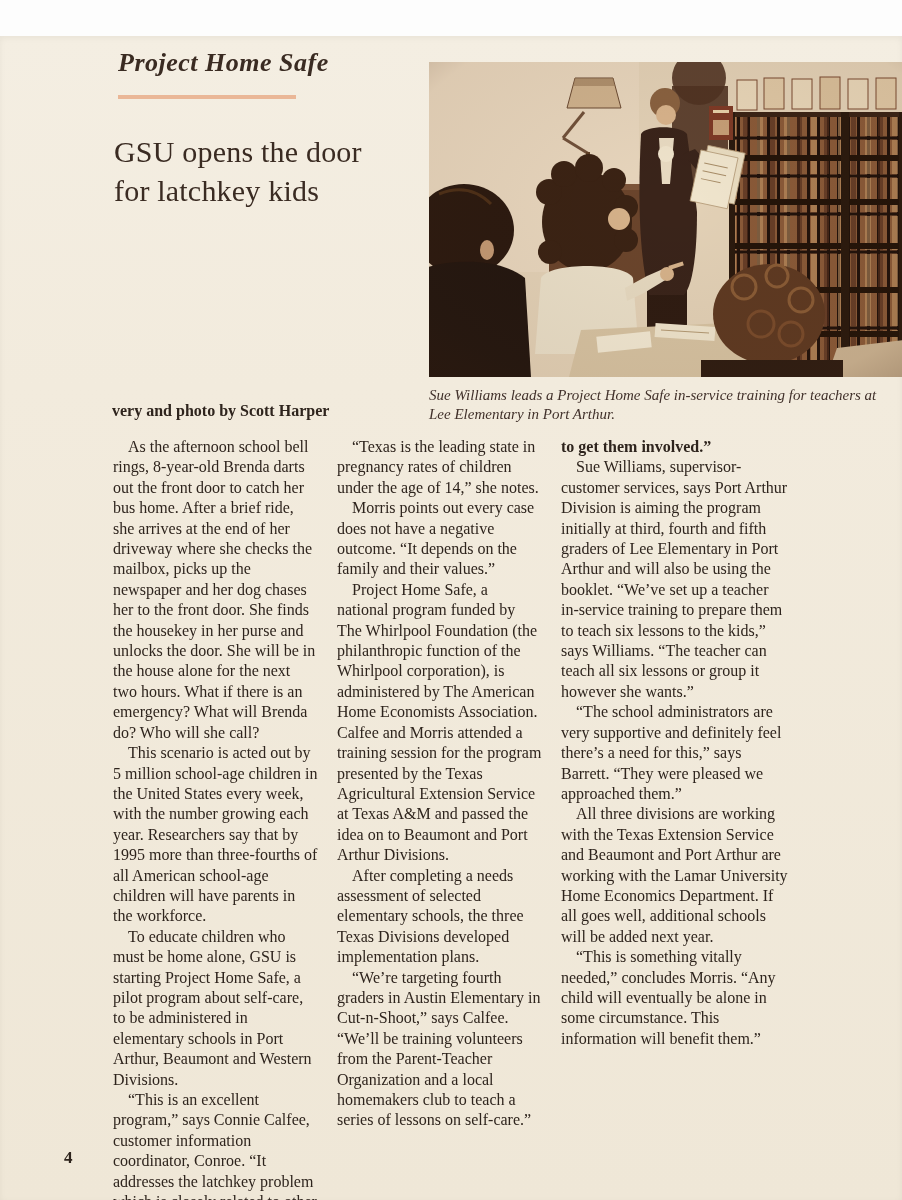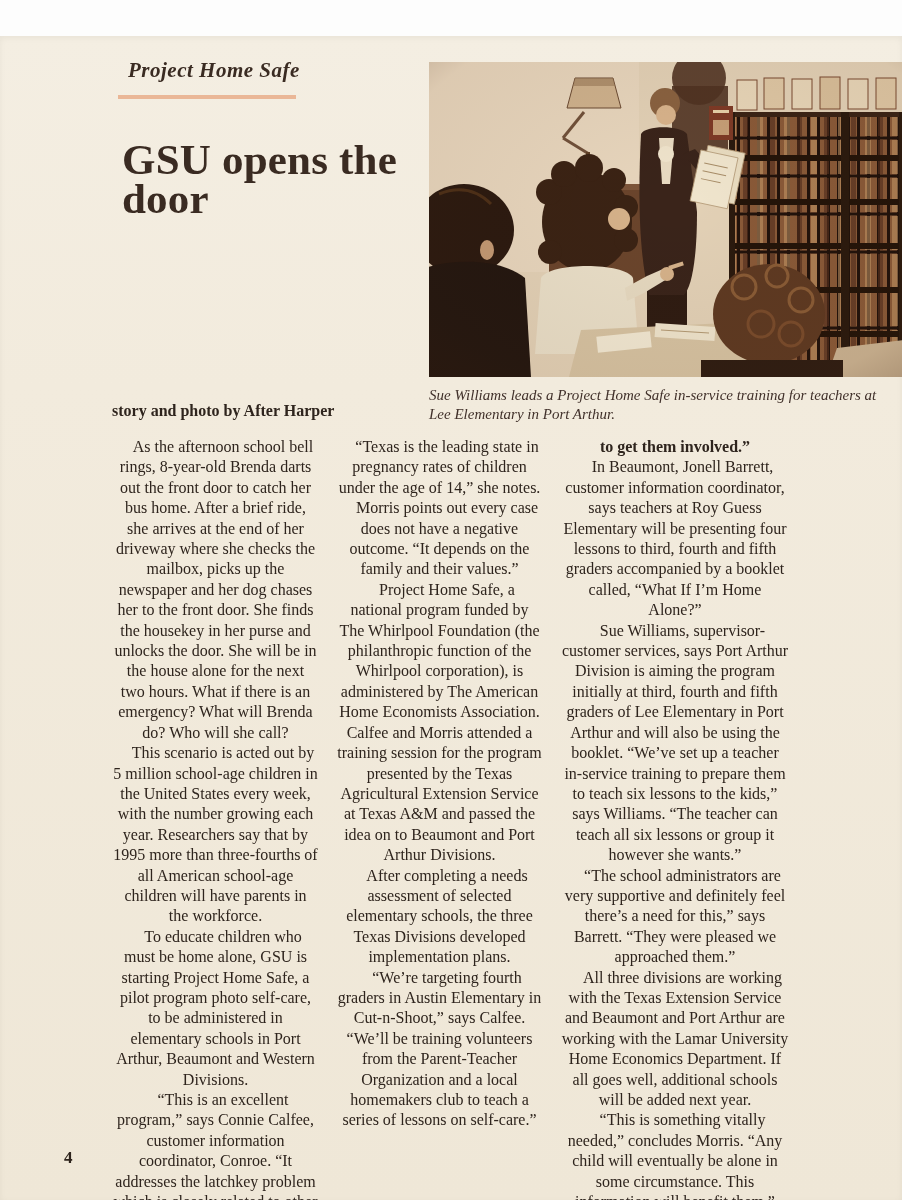--- a/index.html
+++ b/index.html
@@ -12,68 +12,69 @@
     width:902px;height:1200px;position:relative;background:#fdfdfd;
     font-family:"Liberation Serif","DejaVu Serif",serif;color:var(--ink);
     overflow:hidden;
   }
   .paper{
     position:absolute;left:0;top:36px;width:902px;height:1164px;
     background:linear-gradient(180deg,#f4eee2 0%,var(--paper) 30%,#efe7d7 100%);
     box-shadow:inset 0 2px 6px rgba(0,0,0,0.05);
   }
   .section-label{
-    position:absolute;left:118px;top:12px;margin:10px;
-    font-size:21px;font-style:italic;font-weight:600;color:var(--headline-ink);
+    position:absolute;left:118px;top:12px;margin:0;
+    font-size:26px;font-style:italic;font-weight:600;color:var(--headline-ink);
     letter-spacing:0.5px;white-space:nowrap;
   }
   .accent-rule{
     position:absolute;left:118px;top:59px;width:178px;height:4px;
     background:var(--accent-rule);
   }
   .headline{
-    position:absolute;left:114px;top:96px;margin:8px;width:320px;
-    font-size:43px;line-height:39px;font-weight:700;color:var(--headline-ink);
+    position:absolute;left:114px;top:96px;margin:0;width:320px;
+    font-size:30px;line-height:39px;font-weight:400;color:var(--headline-ink);
     letter-spacing:0.2px;
   }
   .headline span{display:block;}
   .photo-figure{position:absolute;left:417px;top:14px;width:476px;margin:12px;}
   .photo-frame{width:476px;height:315px;display:block;background:#e3d1b6;}
   .photo-caption{
     display:block;margin-top:9px;width:472px;
     font-size:15px;line-height:19px;font-style:italic;color:var(--caption-ink);
   }
   .byline{
     position:absolute;left:112px;top:366px;
     font-size:16px;font-weight:bold;color:var(--ink);white-space:nowrap;
   }
   .columns{
     position:absolute;left:113px;top:401px;width:676px;
     display:flex;gap:19px;align-items:flex-start;
   }
   .col{font-size:16px;line-height:20.4px;color:var(--ink);}
   .col-1,.col-2{width:205px;}
   .col-3{width:228px;}
-  .col p{margin:0;text-indent:15px;text-align:center;}
+  .col p{margin:0;text-indent:15px;text-align:left;}
   .col p.no-indent{text-indent:0;font-weight:bold;}
   .page-number{
     position:absolute;left:64px;top:1112px;
     font-size:17px;font-weight:bold;color:var(--ink);
   }
 </style>
 </head>
 <body>
 
 <div class="paper">
 
   <h2 class="section-label">Project Home Safe</h2>
   <div class="accent-rule"></div>
 
   <h1 class="headline">
     <span>GSU opens the door</span>
+    <span>for latchkey kids</span>
   </h1>
 
   <figure class="photo-figure">
     <svg class="photo-frame" viewBox="0 0 476 315" xmlns="http://www.w3.org/2000/svg">
       <defs>
         <pattern id="books" patternUnits="userSpaceOnUse" width="10" height="38">
           <rect x="0" y="0" width="10" height="38" fill="#21120b"></rect>
           <rect x="1" y="1.5" width="7" height="35" fill="#8a5a38"></rect>
         </pattern>
         <pattern id="books2" patternUnits="userSpaceOnUse" width="27" height="38">
@@ -202,41 +203,40 @@
         <circle cx="332" cy="262" r="13" fill="none" stroke="#7a4c2c" stroke-width="3"></circle>
         <circle cx="362" cy="272" r="12" fill="none" stroke="#7a4c2c" stroke-width="3"></circle>
         <rect x="272" y="298" width="142" height="17" fill="#2f1d12"></rect>
       </g>
 
       <rect x="0" y="0" width="476" height="315" fill="url(#vig)"></rect>
     </svg>
     <figcaption class="photo-caption">Sue Williams leads a Project Home Safe in-service training for teachers at Lee Elementary in Port Arthur.</figcaption>
   </figure>
 
-  <div class="byline">story and photo by After Harper</div>
+  <div class="byline">very and photo by Scott Harper</div>
 
   <div class="columns">
     <div class="col col-1">
       <p>As the afternoon school bell rings, 8-year-old Brenda darts out the front door to catch her bus home. After a brief ride, she arrives at the end of her driveway where she checks the mailbox, picks up the newspaper and her dog chases her to the front door. She finds the housekey in her purse and unlocks the door. She will be in the house alone for the next two hours. What if there is an emergency? What will Brenda do? Who will she call?</p>
       <p>This scenario is acted out by 5 million school-age children in the United States every week, with the number growing each year. Researchers say that by 1995 more than three-fourths of all American school-age children will have parents in the workforce.</p>
-      <p>To educate children who must be home alone, GSU is starting Project Home Safe, a pilot program photo self-care, to be administered in elementary schools in Port Arthur, Beaumont and Western Divisions.</p>
+      <p>To educate children who must be home alone, GSU is starting Project Home Safe, a pilot program about self-care, to be administered in elementary schools in Port Arthur, Beaumont and Western Divisions.</p>
       <p>“This is an excellent program,” says Connie Calfee, customer information coordinator, Conroe. “It addresses the latchkey problem which is closely related to other social problems such as juvenile delinquency and teen pregnancy. It really effects everyone.”</p>
 
     </div>
     <div class="col col-2">
       <p>“Texas is the leading state in pregnancy rates of children under the age of 14,” she notes.</p>
       <p>Morris points out every case does not have a negative outcome. “It depends on the family and their values.”</p>
       <p>Project Home Safe, a national program funded by The Whirlpool Foundation (the philanthropic function of the Whirlpool corporation), is administered by The American Home Economists Association. Calfee and Morris attended a training session for the program presented by the Texas Agricultural Extension Service at Texas A&amp;M and passed the idea on to Beaumont and Port Arthur Divisions.</p>
       <p>After completing a needs assessment of selected elementary schools, the three Texas Divisions developed implementation plans.</p>
       <p>“We’re targeting fourth graders in Austin Elementary in Cut-n-Shoot,” says Calfee. “We’ll be training volunteers from the Parent-Teacher Organization and a local homemakers club to teach a series of lessons on self-care.”</p>
 
     </div>
     <div class="col col-3">
       <p class="no-indent">to get them involved.”</p>
-      <p>In Beaumont, Jonell Barrett, customer information coordinator, says teachers at Roy Guess Elementary will be presenting four lessons to third, fourth and fifth graders accompanied by a booklet called, “What If I’m Home Alone?”</p>
       <p>Sue Williams, supervisor-customer services, says Port Arthur Division is aiming the program initially at third, fourth and fifth graders of Lee Elementary in Port Arthur and will also be using the booklet. “We’ve set up a teacher in-service training to prepare them to teach six lessons to the kids,” says Williams. “The teacher can teach all six lessons or group it however she wants.”</p>
       <p>“The school administrators are very supportive and definitely feel there’s a need for this,” says Barrett. “They were pleased we approached them.”</p>
       <p>All three divisions are working with the Texas Extension Service and Beaumont and Port Arthur are working with the Lamar University Home Economics Department. If all goes well, additional schools will be added next year.</p>
       <p>“This is something vitally needed,” concludes Morris. “Any child will eventually be alone in some circumstance. This information will benefit them.”</p>
     </div>
   </div>
 
   <div class="page-number">4</div>
 </div>
 

